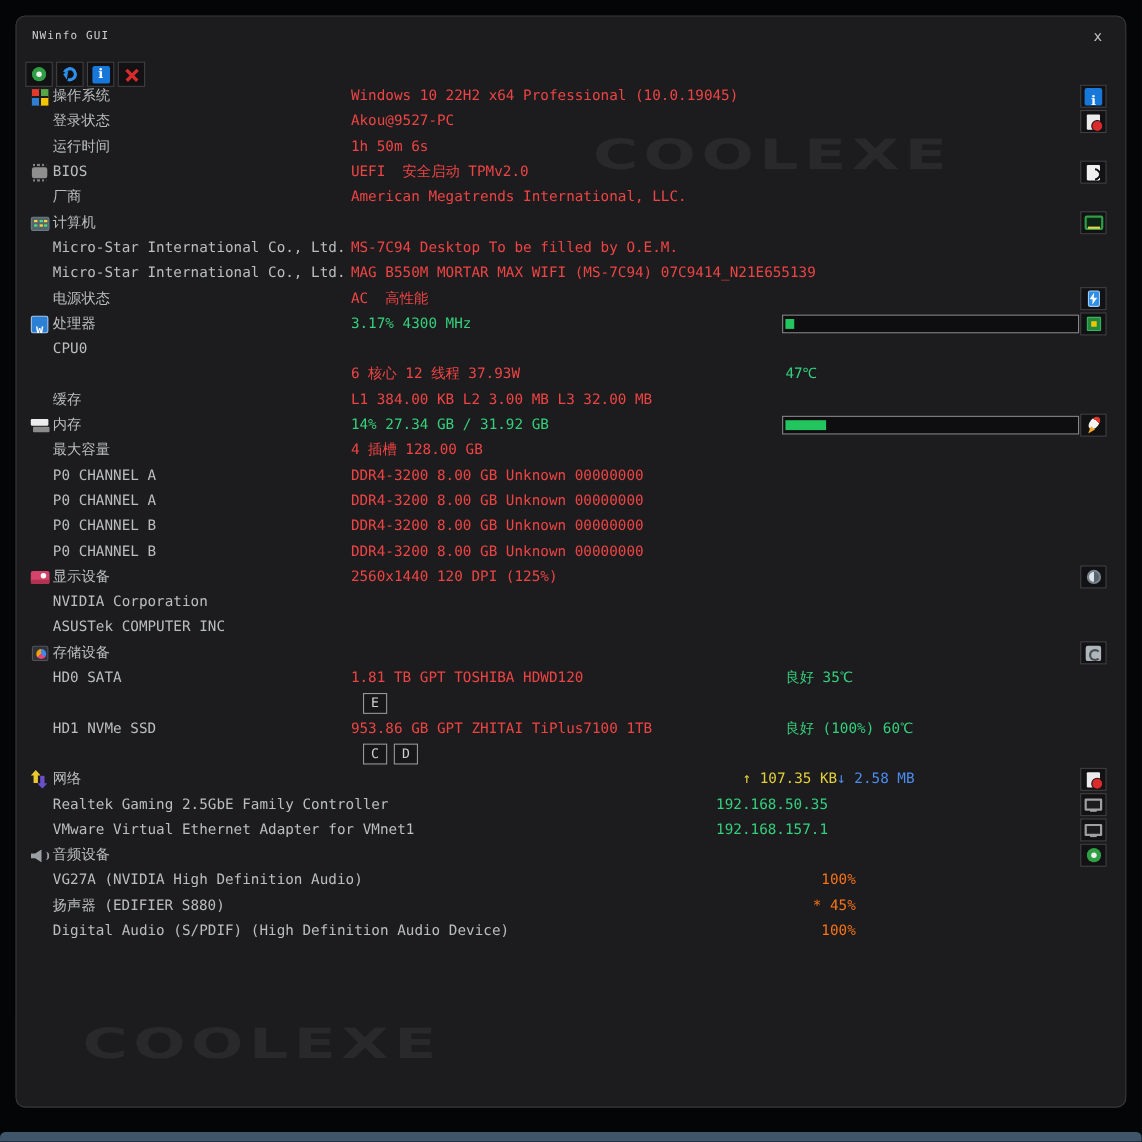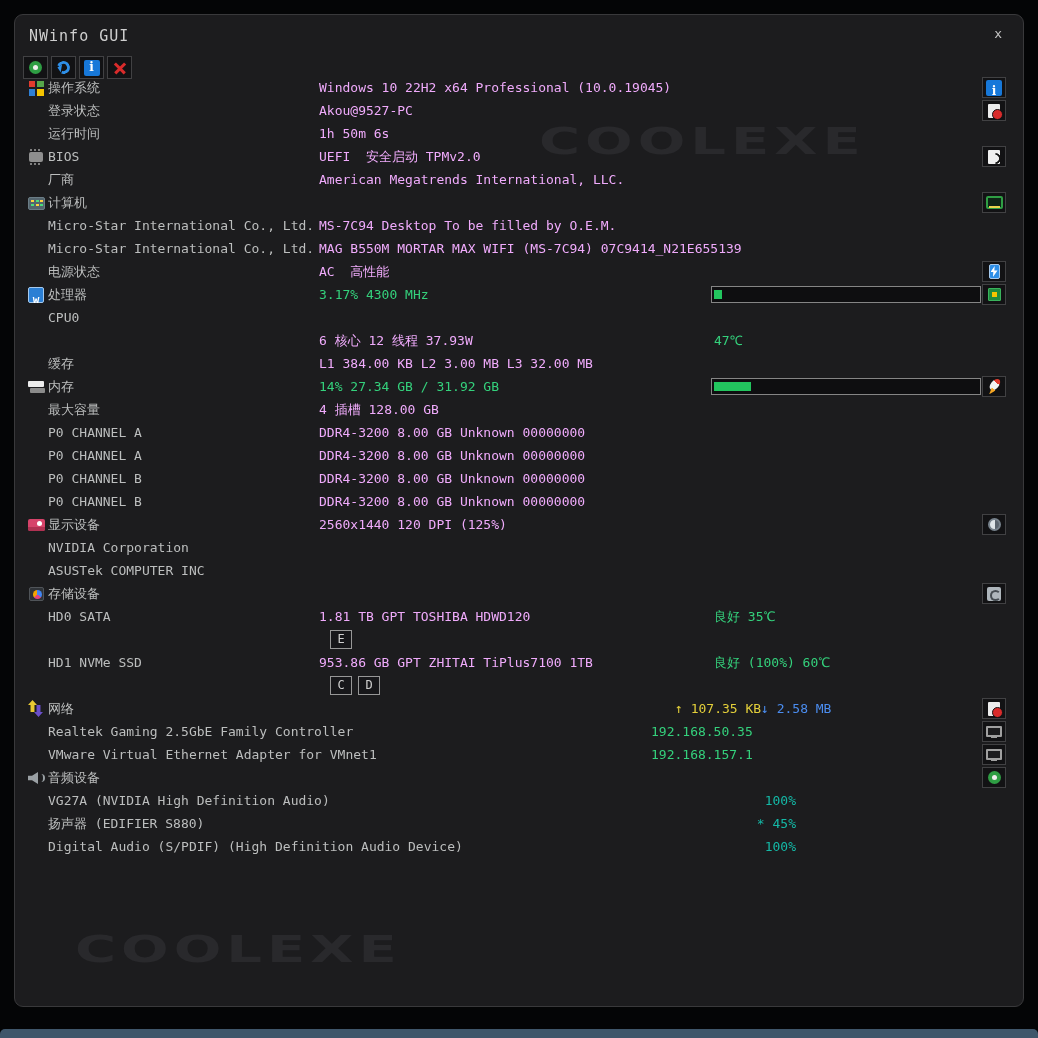--- a/index.html
+++ b/index.html
@@ -5,37 +5,37 @@
   :root{
     --green:#34d17c; --yellow:#e3cf3a; --blue:#4b8df0; --bar_fill:#22c55e;
   }
   *{box-sizing:border-box;margin:0;padding:0}
   html,body{width:1038px;height:1038px;overflow:hidden}
   body{background:#040506;font-family:"DejaVu Sans Mono",monospace;position:relative}
   .bottom-strip{position:absolute;left:0;right:0;bottom:0;height:9px;background:#3f566a;border-radius:5px 5px 0 0}
   .window{position:absolute;left:14px;top:14px;width:1010px;height:993px;background:#1c1c1e;
     border:1px solid #39393b;border-radius:9px;overflow:hidden}
   .titlebar{position:absolute;left:0;top:0;right:0;height:38px}
-  .title{position:absolute;left:14px;top:12px;font-size:15px;color:#cfcfcf;letter-spacing:1px;white-space:pre}
+  .title{position:absolute;left:14px;top:12px;font-size:10px;color:#cfcfcf;letter-spacing:1px;white-space:pre}
   .closex{position:absolute;right:21px;top:11px;font-size:13px;color:#c4c4c4;cursor:default}
   .toolbar{position:absolute;left:8px;top:41px;display:flex;gap:3px}
   .tbtn,.ribtn{border:1px solid #414143;background:#121214;display:flex;align-items:center;justify-content:center}
   .tbtn{width:25px;height:23px}
   .ribtn{position:absolute;left:967px;top:1px;width:24px;height:21px}
   .rows{position:absolute;left:0;top:61px;right:0}
   .row{position:relative;height:23px;font-size:13px;white-space:pre}
   .row span{position:absolute;line-height:23px}
   .licon{left:12px;top:3px}
   .label{left:33px;color:#bcbebe}
-  .value{left:304px;color:#f0abfc}
+  .value{left:304px;color:#ef4444}
   .ip{left:636px}
   .temp{left:699px}
   .netup{left:660px}
   .netdown{left:746px}
-  .pct{left:678px;width:103px;text-align:right;color:#14b8a6}
+  .pct{left:660px;width:103px;text-align:right;color:#f97316}
   .c-green{color:var(--green)}
   .c-yellow{color:var(--yellow)}
   .c-blue{color:var(--blue)}
   .pbar{position:absolute;left:696px;top:3px;width:270px;height:17px;border:1px solid #858585;background:#0e0e10;padding:3px 2px}
   .pfill{height:9px;background:var(--bar_fill)}
   .drive{width:22px;height:19px;top:2px;border:1px solid #979797;background:#17171a;color:#d0d0d0;
     text-align:center;line-height:17px!important;font-size:12px}
   
   .wm{position:absolute;color:#29292c;font-family:"DejaVu Sans",sans-serif;font-weight:800;
     font-size:56px;letter-spacing:5px;transform:scaleY(.68);transform-origin:top left;pointer-events:none}

